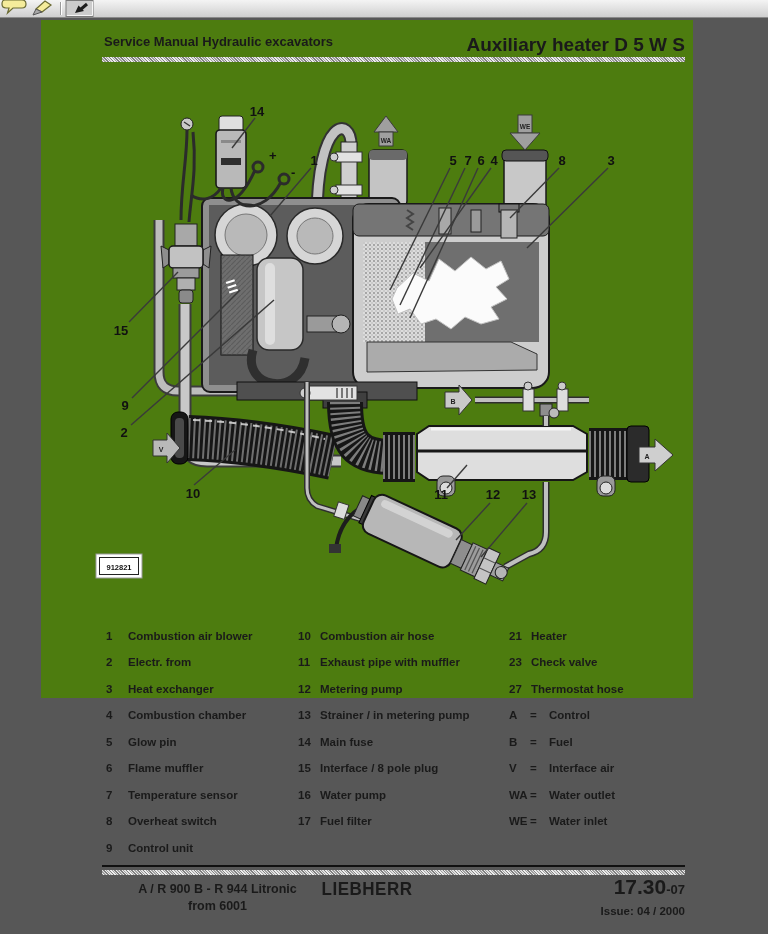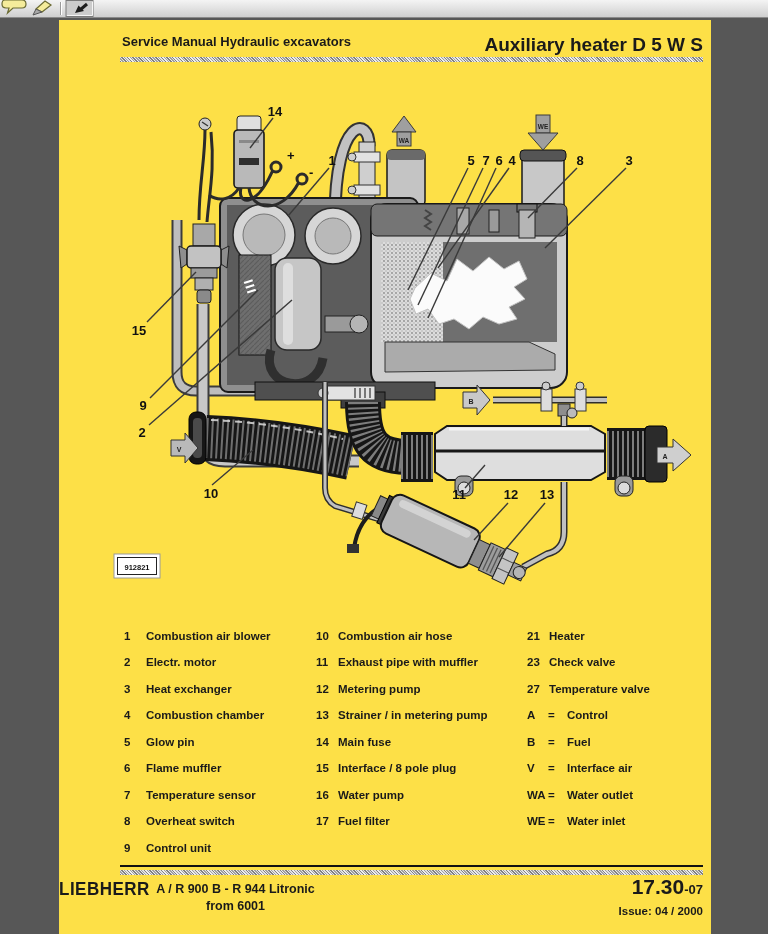--- a/index.html
+++ b/index.html
@@ -10,22 +10,22 @@
     -webkit-font-smoothing:antialiased;
   }
   
   .toolbar{
     position:absolute;left:0;top:0;width:768px;height:17px;
     background:linear-gradient(#f4f4f4,#cfcfcf);
     border-bottom:1px solid #8a8a8a;
   }
   
   .page{
-    position:absolute;left:59px;top:20px;width:652px;height:914px;
-    background:#fde047;color:#1a1a1a;
+    position:absolute;left:41px;top:20px;width:652px;height:678px;
+    background:#4d7c0f;color:#1a1a1a;
   }
   .hdr-left{position:absolute;left:63px;top:14px;font-size:13px;font-weight:700;white-space:nowrap;}
   .hdr-right{position:absolute;right:8px;top:14px;font-size:19px;font-weight:700;white-space:nowrap;}
   .speckle{
     position:absolute;height:5px;
     background:repeating-linear-gradient(45deg,#808080 0 1px,#efefef 1px 2px,#a0a0a0 2px 3px,#e2e2e2 3px 4px);
   }
   .rule-top{left:61px;width:583px;top:37px;}
   .footer-solid{position:absolute;left:61px;width:583px;top:845px;height:2px;background:#111;}
   .rule-bottom{left:61px;width:583px;top:850px;}
@@ -35,21 +35,21 @@
   .lcol{position:absolute;font-size:11.5px;font-weight:700;line-height:1.15;}
   .lrow{height:26.45px;display:flex;align-items:flex-start;white-space:nowrap;}
   .lnum{display:inline-block;width:22px;flex:0 0 22px;}
   .lkey{display:inline-block;width:21px;flex:0 0 21px;}
   .leq{display:inline-block;width:19px;flex:0 0 19px;}
   .col1{left:65px;top:610px;}
   .col2{left:257px;top:610px;}
   .col3{left:468px;top:610px;}
   
   .f-model{position:absolute;left:64px;top:861px;width:225px;text-align:center;font-size:12.5px;font-weight:700;line-height:1.35;}
-  .f-brand{position:absolute;left:0;top:860px;width:652px;font-size:17px;font-weight:800;letter-spacing:.5px;transform:scaleY(1.05);}
+  .f-brand{position:absolute;left:0;top:860px;width:652px;text-align:center;font-size:17px;font-weight:800;letter-spacing:.5px;transform:scaleY(1.05);}
   .f-page{position:absolute;right:8px;top:855px;text-align:right;white-space:nowrap;}
   .f-page .big{font-size:21px;font-weight:800;}
   .f-page .small{font-size:13px;font-weight:800;}
   .f-issue{position:absolute;right:8px;top:885px;font-size:11.5px;font-weight:700;padding-left:31px;}
 </style>
 </head>
 <body>
 
 <div class="toolbar">
   <svg width="110" height="17" viewBox="0 0 110 17">
@@ -337,21 +337,21 @@
     </g>
   </svg>
 
   <div class="lcol col1">
     <div class="lrow">
         <span class="lnum">1</span>
         <span>Combustion air blower</span>
       </div>
     <div class="lrow">
         <span class="lnum">2</span>
-        <span>Electr. motor</span>
+        <span>Electr. from</span>
       </div>
     <div class="lrow">
         <span class="lnum">3</span>
         <span>Heat exchanger</span>
       </div>
     <div class="lrow">
         <span class="lnum">4</span>
         <span>Combustion chamber</span>
       </div>
     <div class="lrow">
@@ -415,21 +415,21 @@
     <div class="lrow">
         <span class="lnum">21</span>
         <span>Heater</span>
       </div>
     <div class="lrow">
         <span class="lnum">23</span>
         <span>Check valve</span>
       </div>
     <div class="lrow">
         <span class="lnum">27</span>
-        <span>Temperature valve</span>
+        <span>Thermostat hose</span>
       </div>
     <div class="lrow">
         <span class="lkey">A</span>
         <span class="leq">=</span>
         <span>Control</span>
       </div>
     <div class="lrow">
         <span class="lkey">B</span>
         <span class="leq">=</span>
         <span>Fuel</span>

